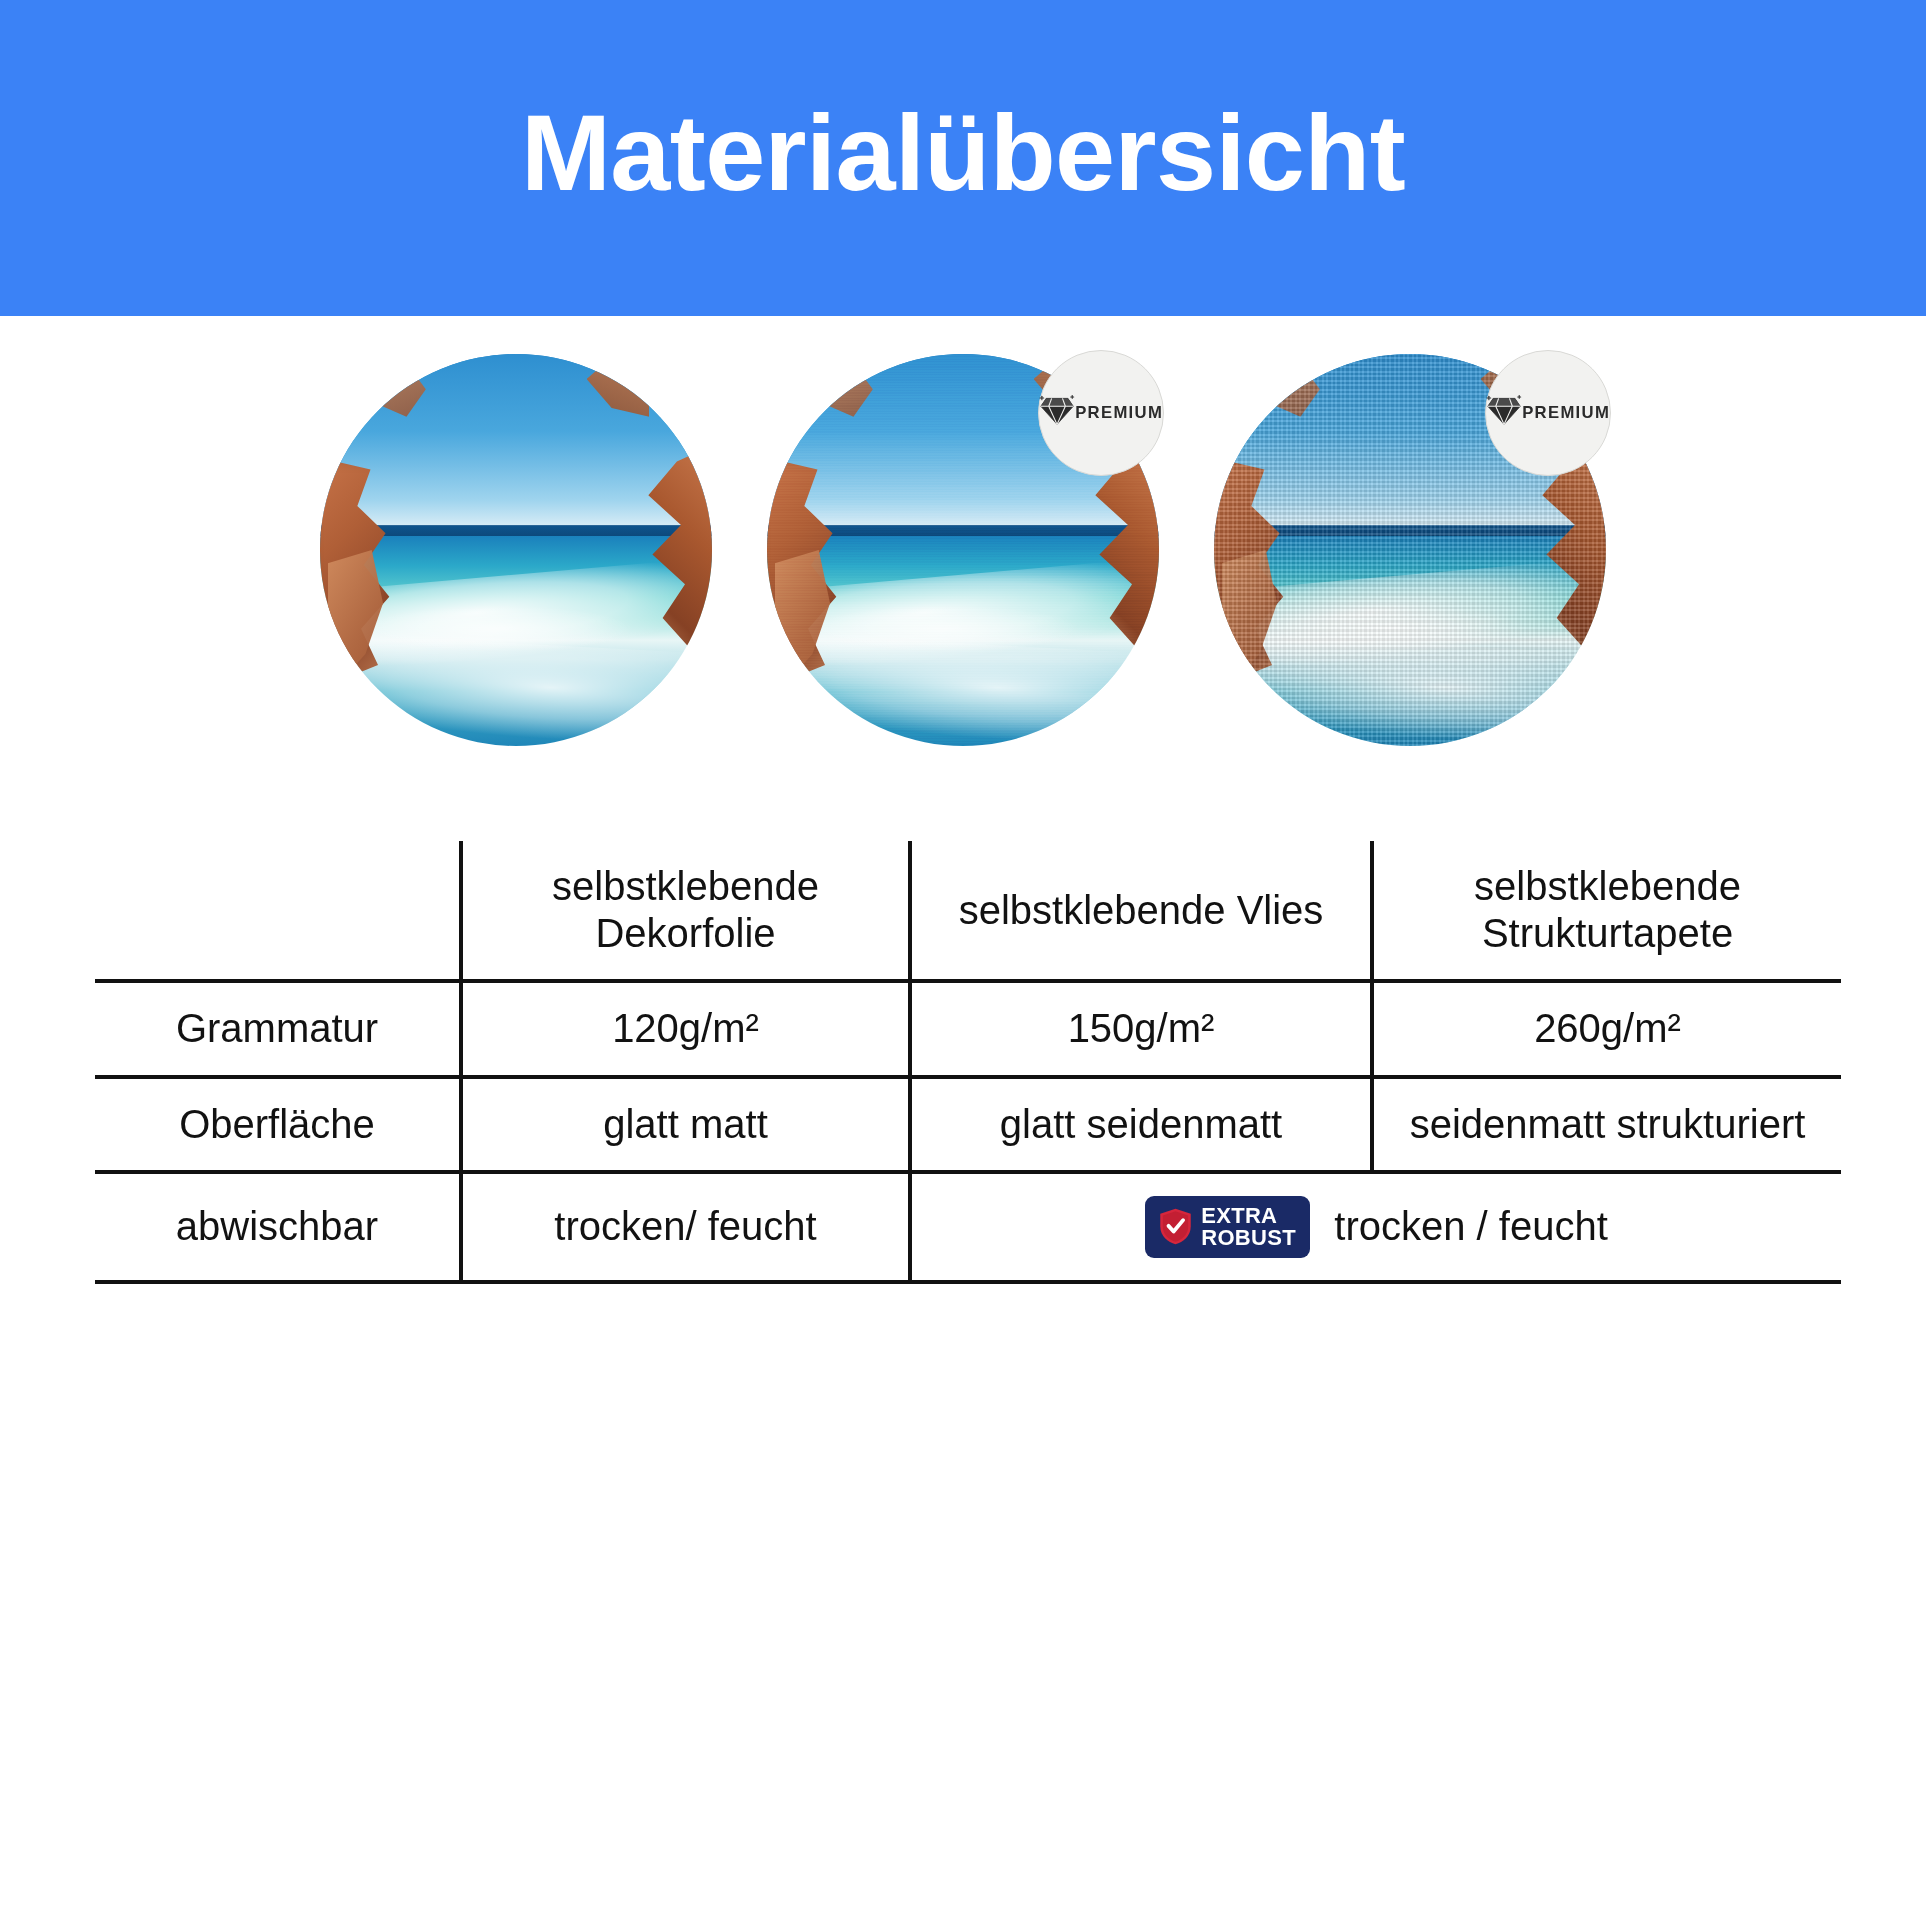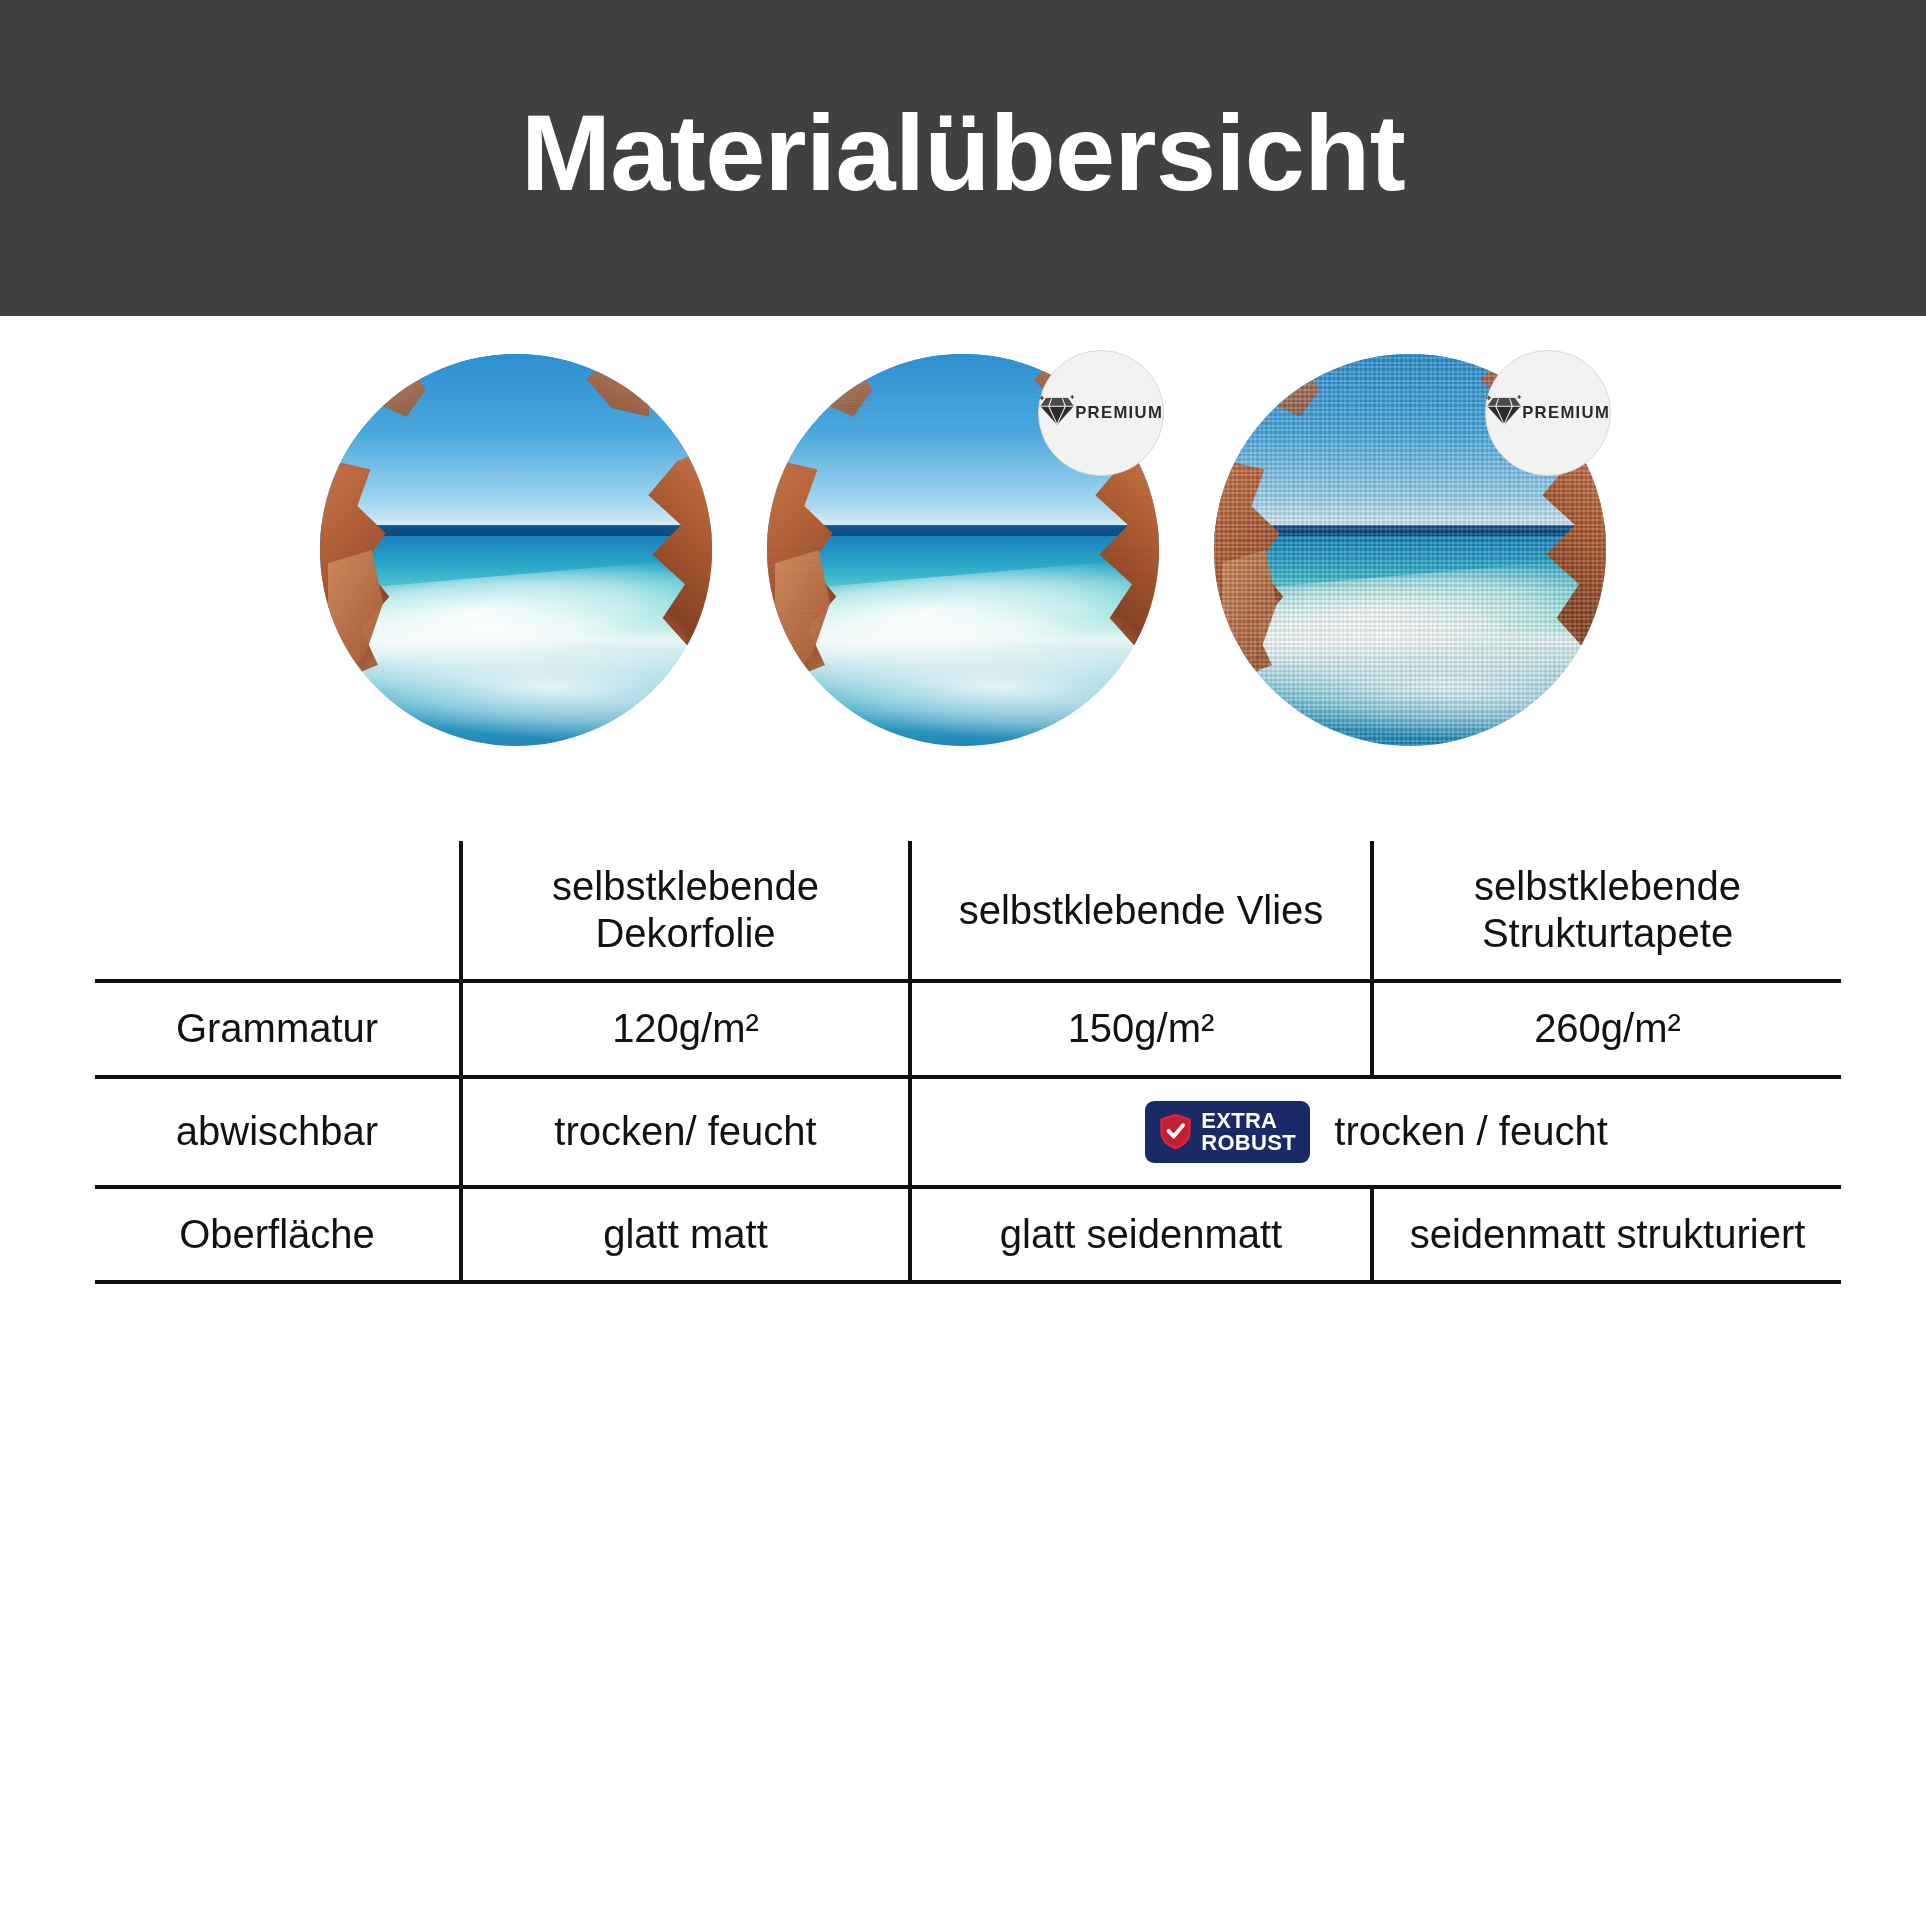--- a/index.html
+++ b/index.html
@@ -13,21 +13,21 @@
     font-family: "Liberation Sans", sans-serif;
     color: #1c1c1c;
     overflow: hidden;
     position: relative;
   }
 
   
   .header {
     width: 100%;
     height: 316px;
-    background: #404040;
+    background: #3b82f6;
     display: flex;
     align-items: center;
     justify-content: center;
     box-sizing: border-box;
   }
   .header-title {
     color: #ffffff;
     font-size: 108px;
     font-weight: bold;
     letter-spacing: -0.6px;
@@ -400,42 +400,42 @@
 
 
       <tr>
         <td class="rowlabel hline">Grammatur</td>
         <td class="hline vline-l">120g/m²</td>
         <td class="hline vline-l">150g/m²</td>
         <td class="hline vline-l">260g/m²</td>
       </tr>
 
       <tr>
+        <td class="rowlabel hline">Oberfläche</td>
+        <td class="hline vline-l">glatt matt</td>
+        <td class="hline vline-l">glatt seidenmatt</td>
+        <td class="hline vline-l">seidenmatt strukturiert</td>
+      </tr>
+
+      <tr>
         <td class="rowlabel hline">abwischbar</td>
         <td class="hline vline-l">trocken/ feucht</td>
         <td class="hline vline-l" colspan="2">
           <div class="robust-cell-inner">
             <span class="robust-badge">
               <svg class="shield" viewBox="0 0 52 60">
                 <path d="M26 2 L50 10 V30 C50 45 38 55 26 58 C14 55 2 45 2 30 V10 Z" fill="#d6263c"></path>
                 <path d="M26 6 L46 12.8 V30 C46 42.6 36 51.4 26 54 C16 51.4 6 42.6 6 30 V12.8 Z" fill="#c31f33"></path>
                 <path d="M15 29 L23 38 L38 20" fill="none" stroke="#ffffff" stroke-width="6" stroke-linecap="round" stroke-linejoin="round"></path>
               </svg>
               <span class="rtext">
                 <span>EXTRA</span><br>
                 <span>ROBUST</span>
               </span>
             </span>
             <span>trocken / feucht</span>
           </div>
         </td>
       </tr>
-
-      <tr>
-        <td class="rowlabel hline">Oberfläche</td>
-        <td class="hline vline-l">glatt matt</td>
-        <td class="hline vline-l">glatt seidenmatt</td>
-        <td class="hline vline-l">seidenmatt strukturiert</td>
-      </tr>
     </tbody>
   </table>
 </div>
 
 
 </body></html>

